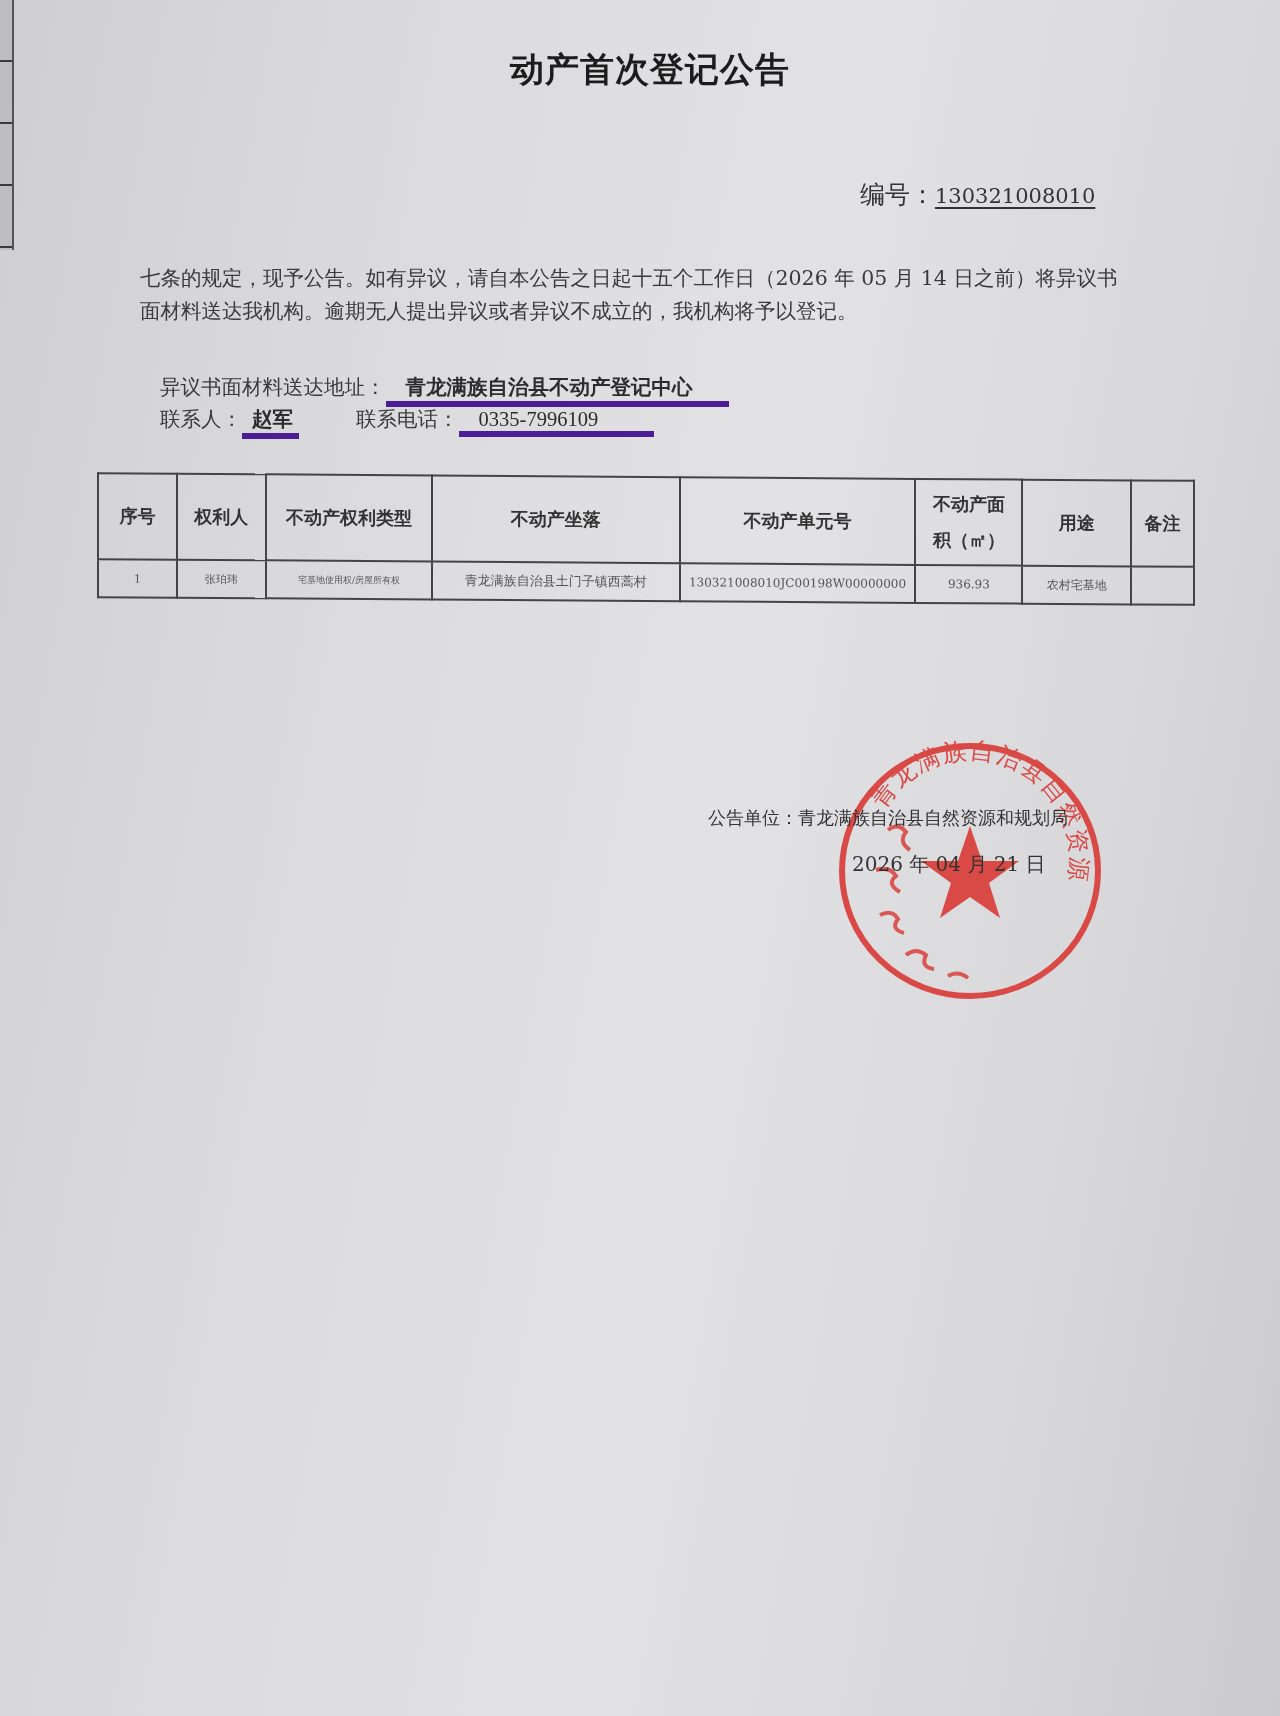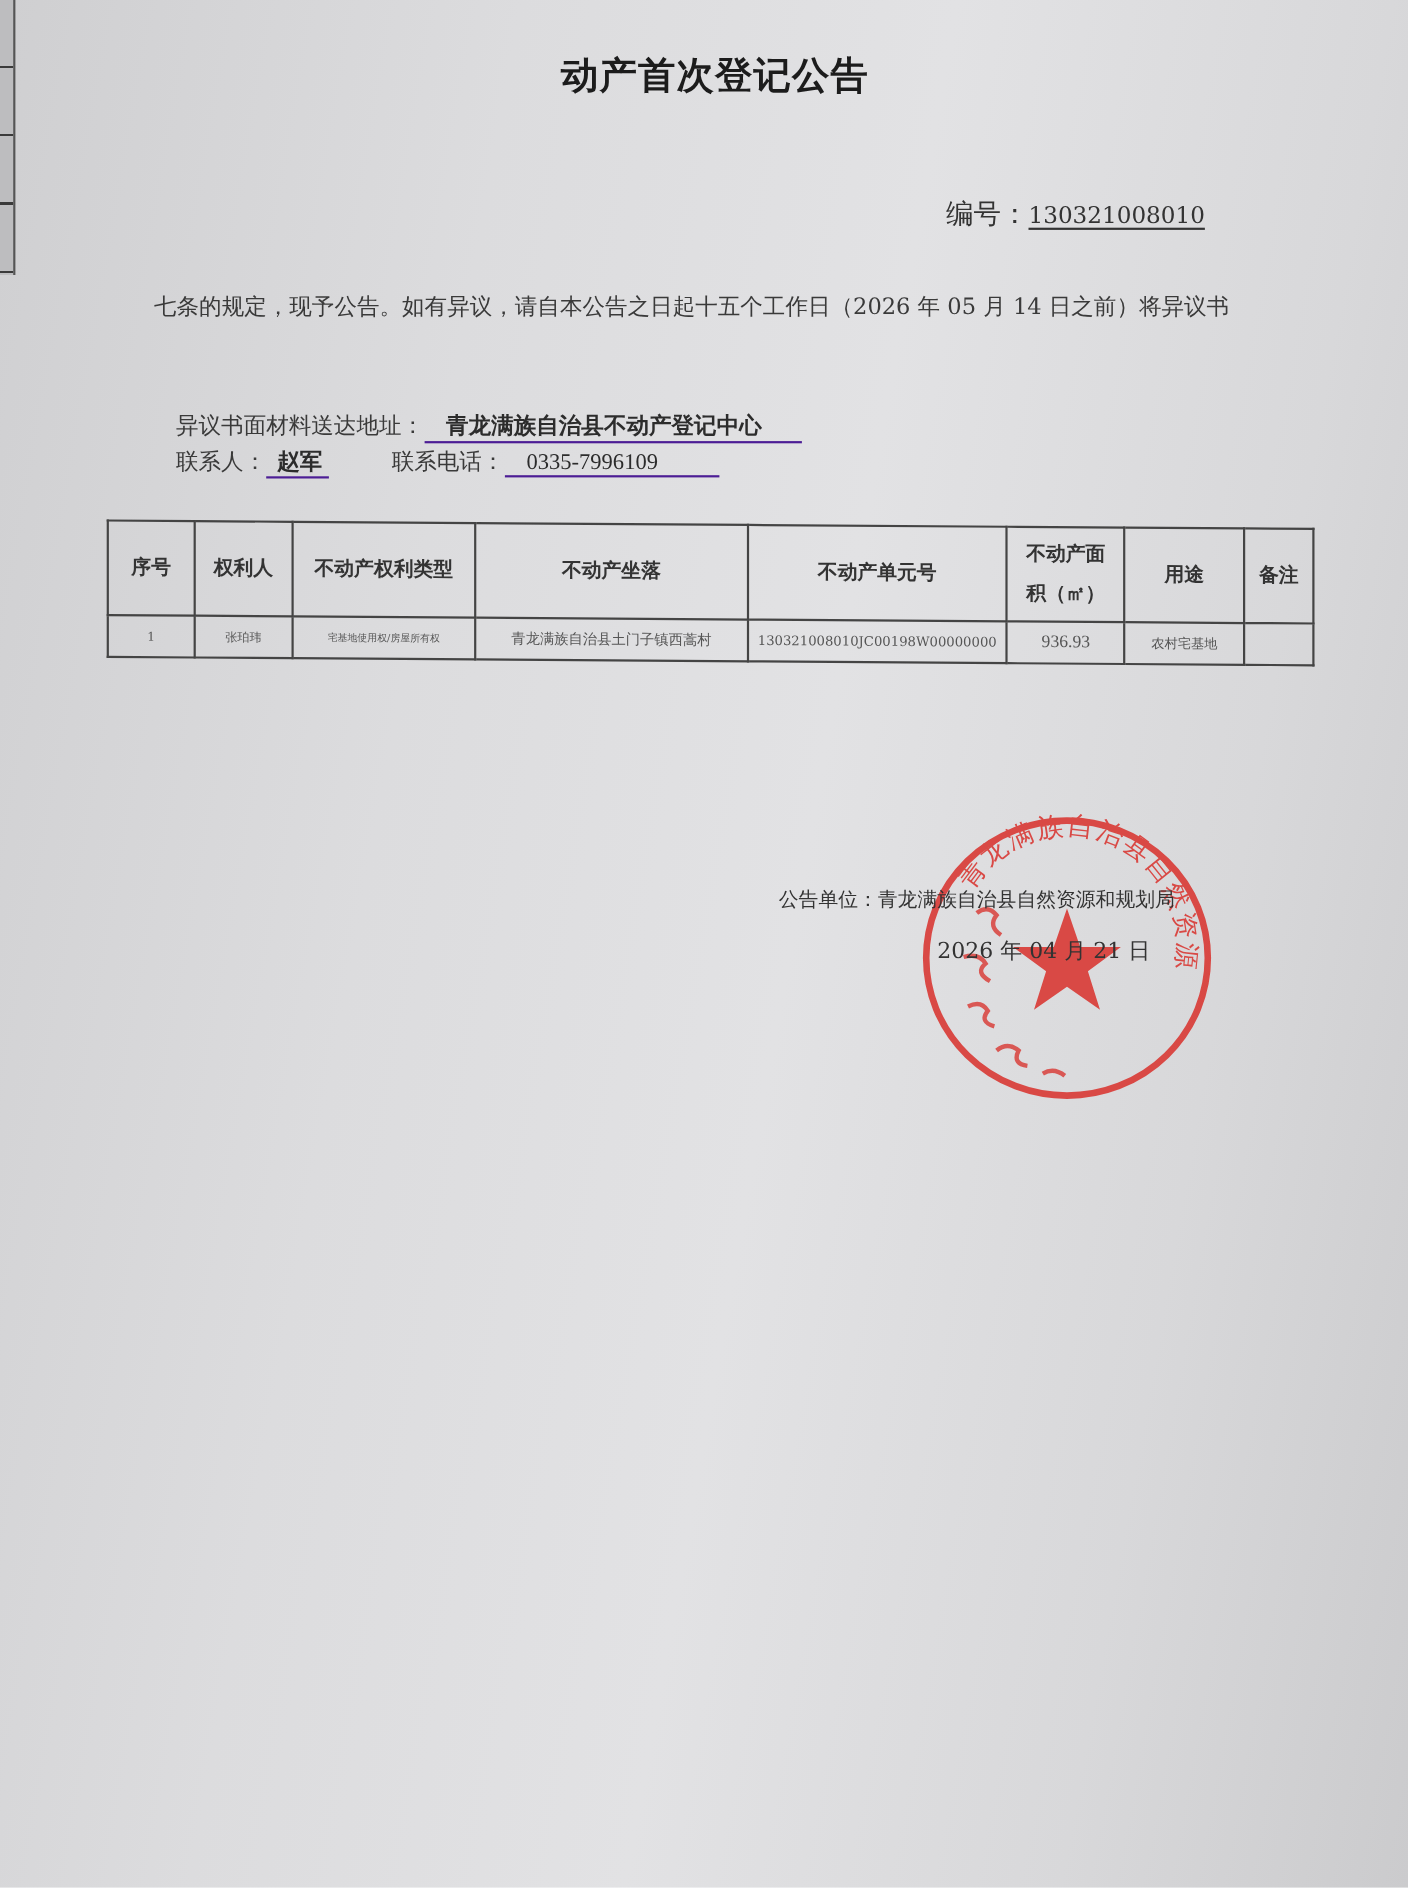--- a/index.html
+++ b/index.html
@@ -30,21 +30,21 @@
     position:absolute; left:148px; top:262px; width:1036px;
     font-family: "DejaVu Serif", "Liberation Serif", serif;
     font-size:20.5px; line-height:33px; color:#3a3a3a; text-indent:14px;
   }
   .para .body { display:block; text-indent:14px; margin-left:-14px; }
   .line {
     position:absolute; font-family: "DejaVu Serif", "Liberation Serif", serif;
     font-size:20.5px; color:#3a3a3a;
   }
   .ul {
-    display:inline-block; border-bottom:2px solid #4c1d95; padding:0 14px 0 20px;
+    display:inline-block; border-bottom:6px solid #4c1d95; padding:0 14px 0 20px;
     font-family:"DejaVu Sans", "Liberation Sans", sans-serif; font-weight:bold; color:#2c2c2c;
   }
   table.reg {
     position:absolute; left:97px; top:476px; width:1098px;
     border-collapse:collapse; transform: skewY(0.4deg);
   }
   table.reg th, table.reg td {
     border:2px solid #444; text-align:center; vertical-align:middle; color:#333;
   }
   table.reg th { height:82px; font-size:18px; font-weight:bold; line-height:36px; }
@@ -71,20 +71,21 @@
 <div class="title">
   <div>动产首次登记公告</div>
 </div>
 
 <div class="serial">
   <span>编号：</span><span class="num">130321008010</span>
 </div>
 
 <div class="para">
   <span class="body" style="text-indent:0;margin-left:-8px;">七条的规定，现予公告。如有异议，请自本公告之日起十五个工作日（2026 年 05 月 14 日之前）将异议书</span>
+  <span class="body" style="text-indent:0;margin-left:-8px;">面材料送达我机构。逾期无人提出异议或者异议不成立的，我机构将予以登记。</span>
 </div>
 
 <div class="line" style="left:160px; top:373px;">
   <span>异议书面材料送达地址：</span><span class="ul" style="padding-right:36px;">青龙满族自治县不动产登记中心</span>
 </div>
 
 <div class="line" style="left:160px; top:405px;">
   <span>联系人：</span><span class="ul" style="padding:0 6px 0 10px;">赵军</span>
   <span style="display:inline-block;width:44px;"></span>
   <span>联系电话：</span><span class="ul" style="padding:0 56px 0 20px;font-weight:normal;font-family:Liberation Serif, serif;">0335-7996109</span>
@@ -116,21 +117,21 @@
       <th>备注</th>
     </tr>
   </thead>
   <tbody>
     <tr>
       <td>1</td>
       <td>张珀玮</td>
       <td style="font-size:9px;">宅基地使用权/房屋所有权</td>
       <td style="font-size:13px;">青龙满族自治县土门子镇西蒿村</td>
       <td style="font-size:12px;">130321008010JC00198W00000000</td>
-      <td style="font-size:16px;font-family:Liberation Serif, serif;">936.93</td>
+      <td style="font-size:12px;">936.93</td>
       <td style="font-size:12px;">农村宅基地</td>
       <td></td>
     </tr>
   </tbody>
 </table>
 
 <svg class="stamp" viewBox="0 0 268 262">
   <defs>
     <path id="sealArc" d="M 40 150 A 100 100 0 1 1 230 150"></path>
   </defs>

